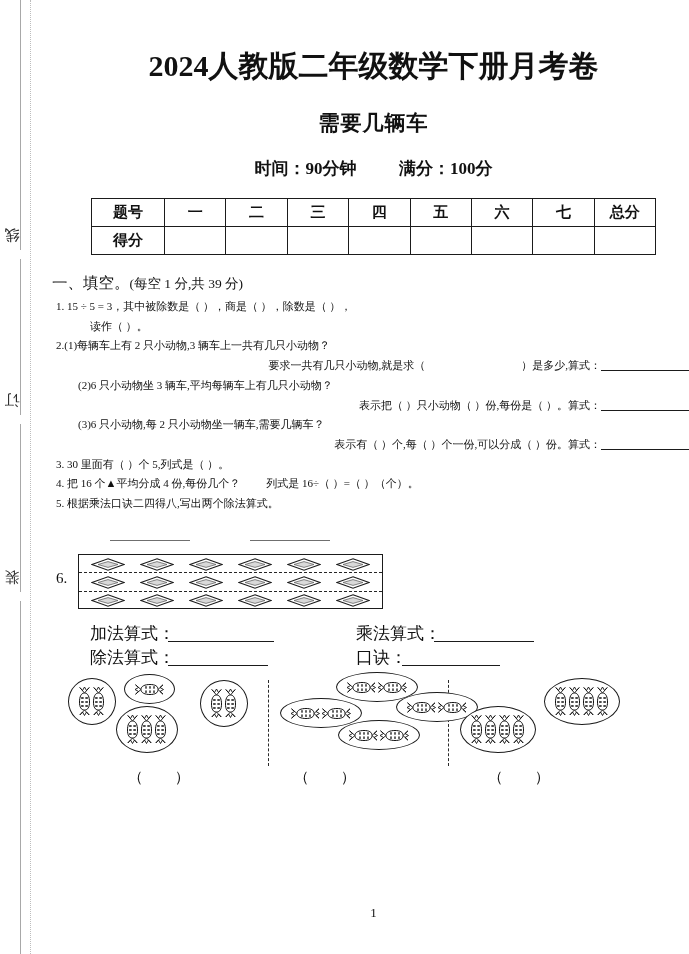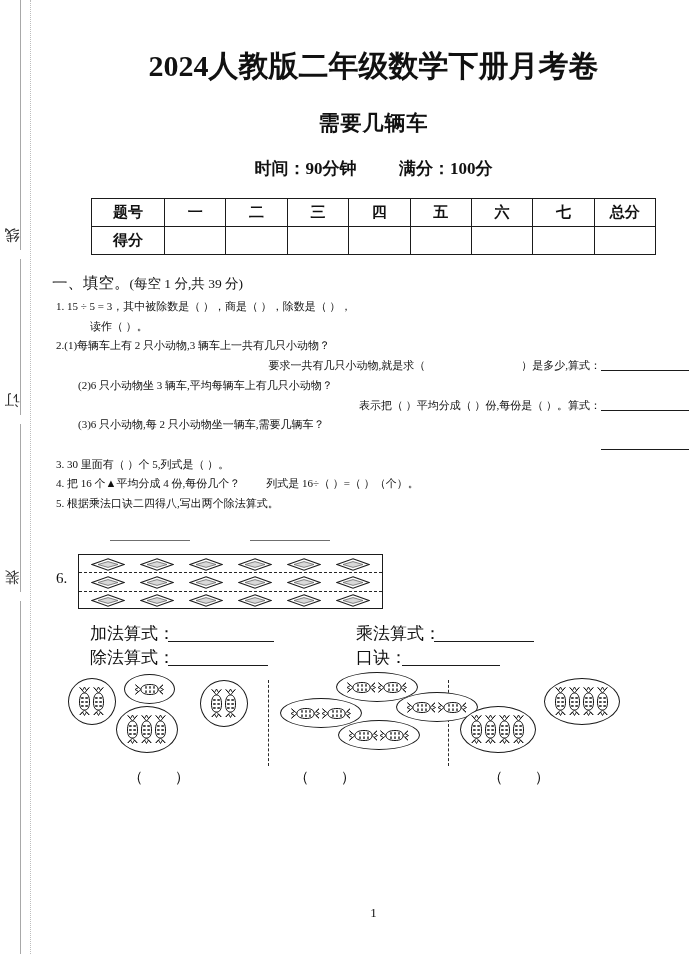--- a/index.html
+++ b/index.html
@@ -287,25 +287,25 @@
 
   <div class="q">1. 15 ÷ 5 = 3，其中被除数是（        ），商是（       ），除数是（       ），</div>
   <div class="q cont2">读作（                    ）。</div>
 
   <div class="q">2.(1)每辆车上有 2 只小动物,3 辆车上一共有几只小动物？</div>
   <div class="q cont">
     <span>要求一共有几只小动物,就是求（</span><span style="display:inline-block;width:96px;"></span><span>）是多少,算式：</span><span class="blank-u w90"></span>
   </div>
   <div class="q sub">(2)6 只小动物坐 3 辆车,平均每辆车上有几只小动物？</div>
   <div class="q cont">
-    <span>表示把（     ）平均分成（     ）份,每份是（     ）。算式：</span><span class="blank-u w90"></span>
+    <span>表示把（     ）只小动物（     ）份,每份是（     ）。算式：</span><span class="blank-u w90"></span>
   </div>
   <div class="q sub">(3)6 只小动物,每 2 只小动物坐一辆车,需要几辆车？</div>
   <div class="q cont">
-    <span class="blank-u w90"></span>
+    <span>表示有（     ）个,每（     ）个一份,可以分成（     ）份。算式：</span><span class="blank-u w90"></span>
   </div>
 
   <div class="q">3. 30 里面有（     ）个 5,列式是（                ）。</div>
 
   <div class="q">
     <span>4. 把 16 个▲平均分成 4 份,每份几个？</span><span class="sp"></span><span>列式是 16÷（     ）=（     ）（个）。</span>
   </div>
 
   <div class="q">5. 根据乘法口诀二四得八,写出两个除法算式。</div>
   <div class="q5lines">

